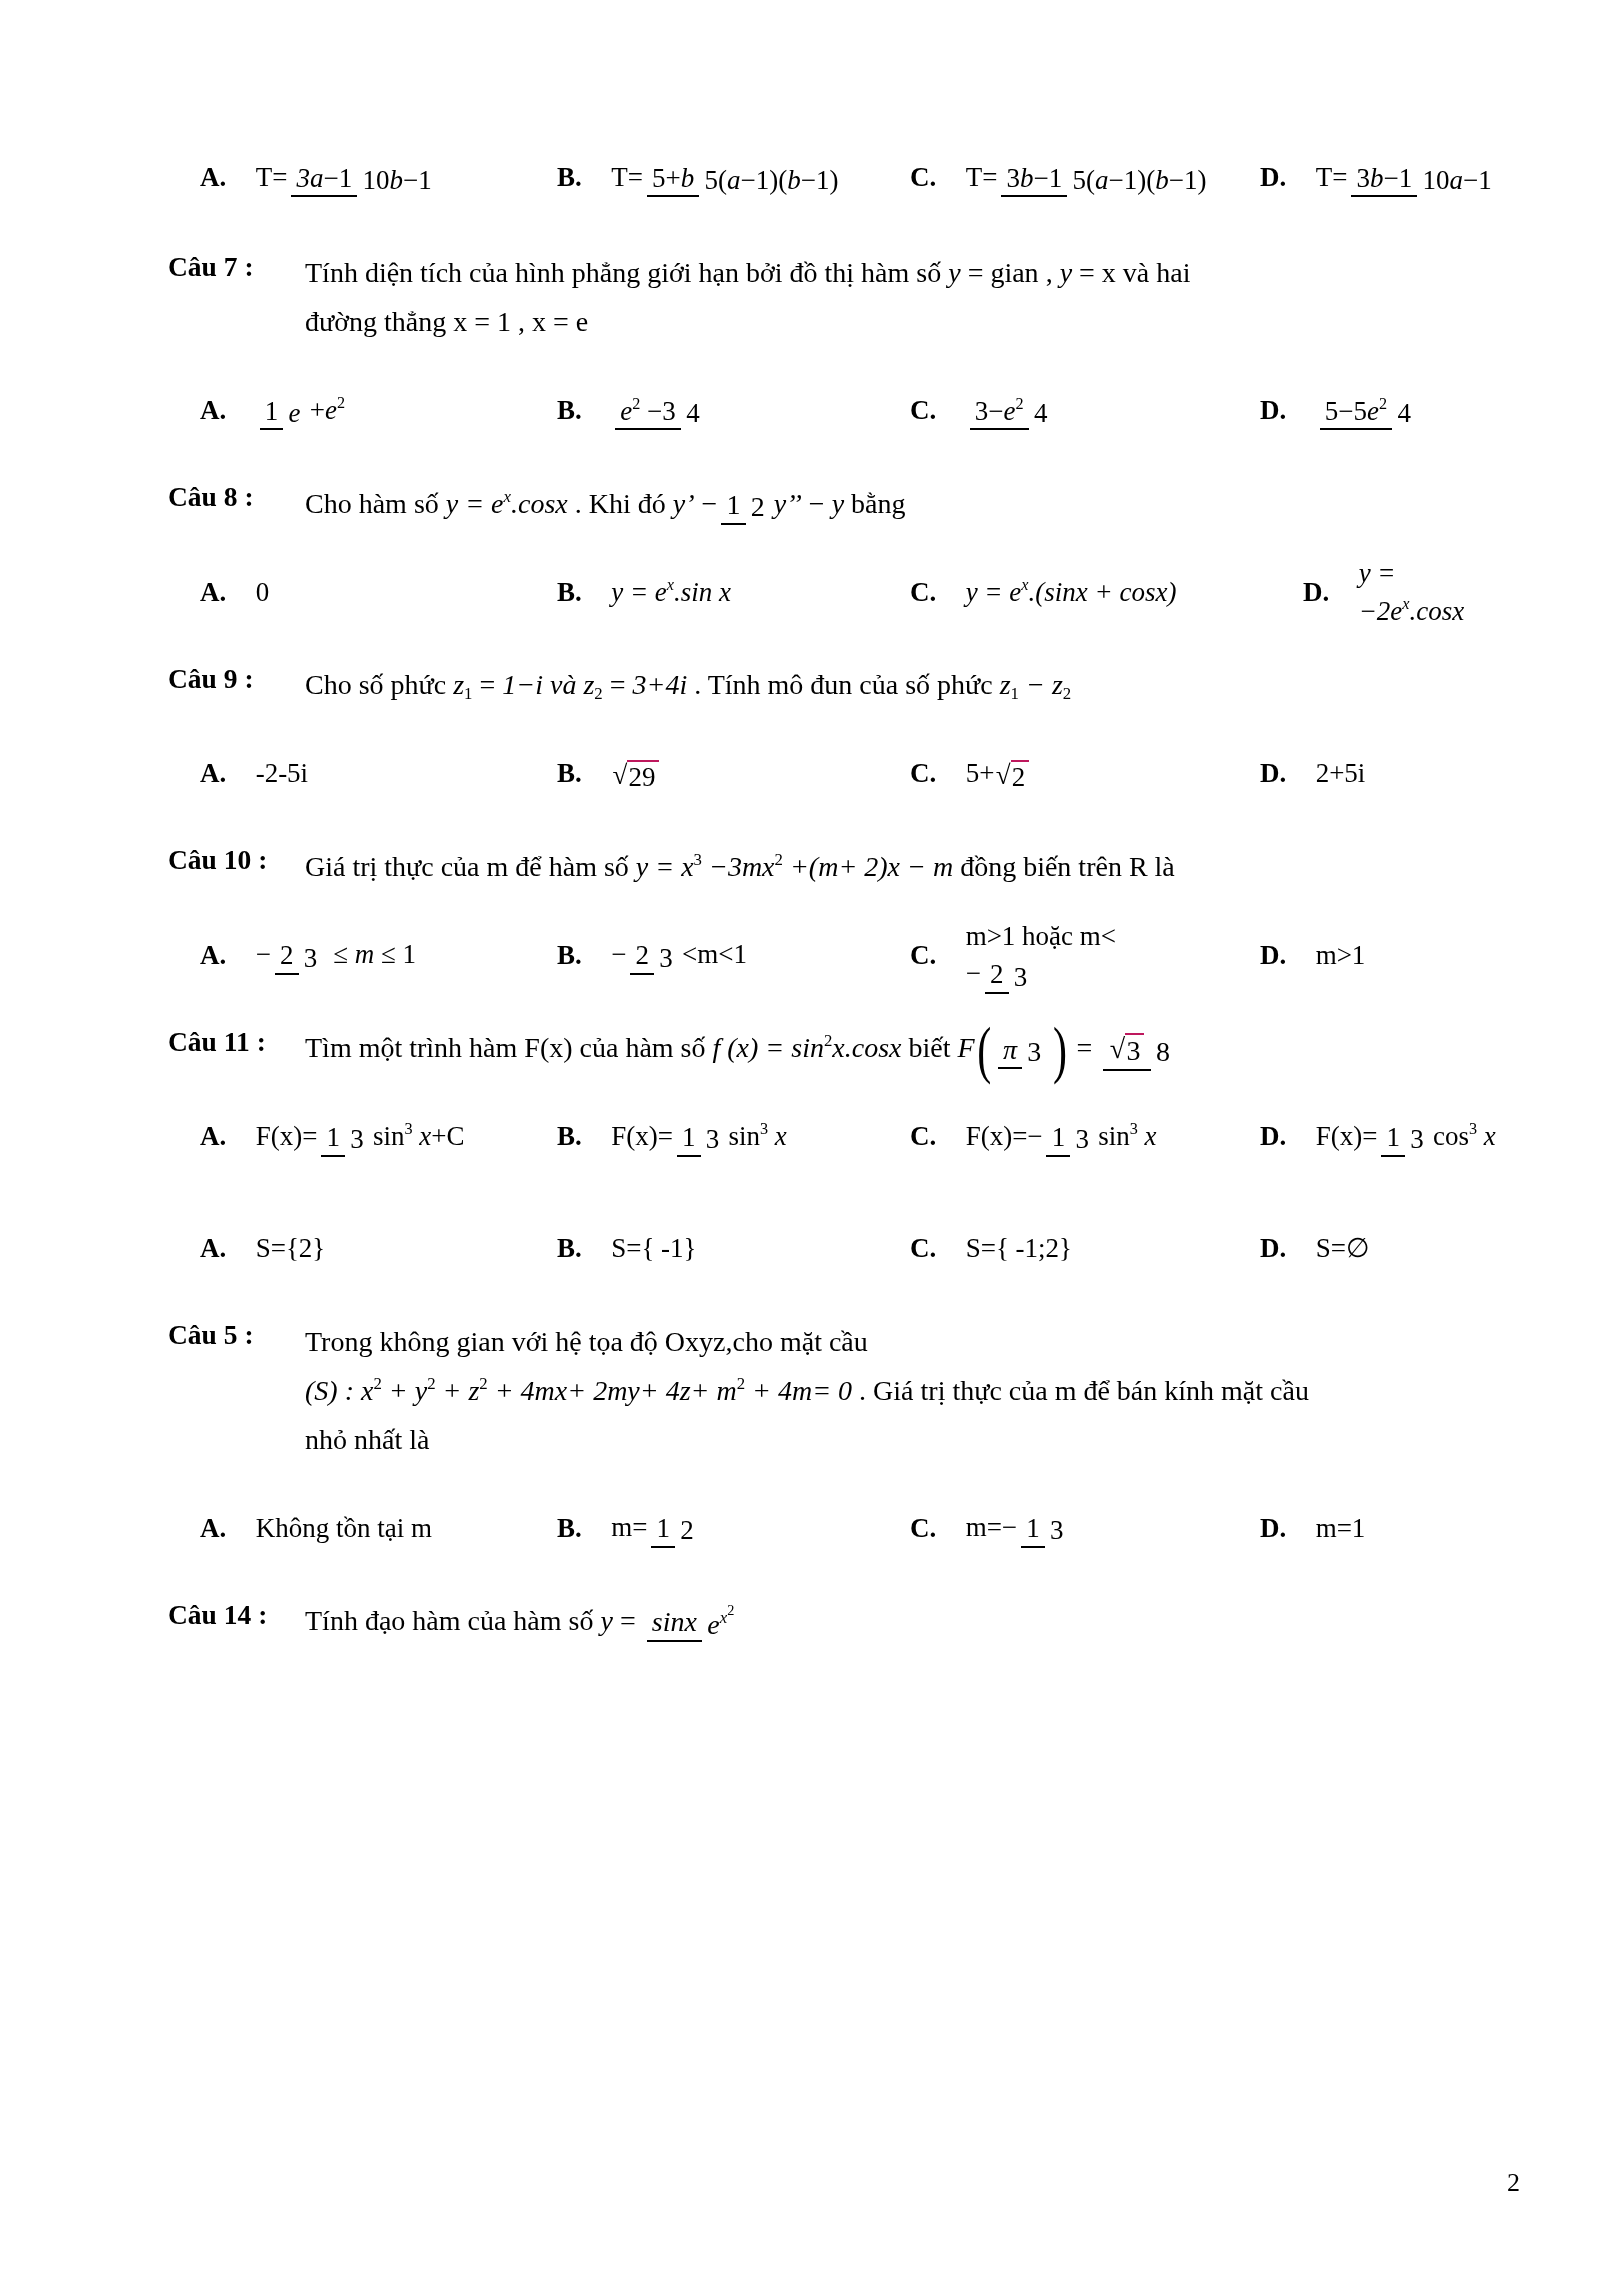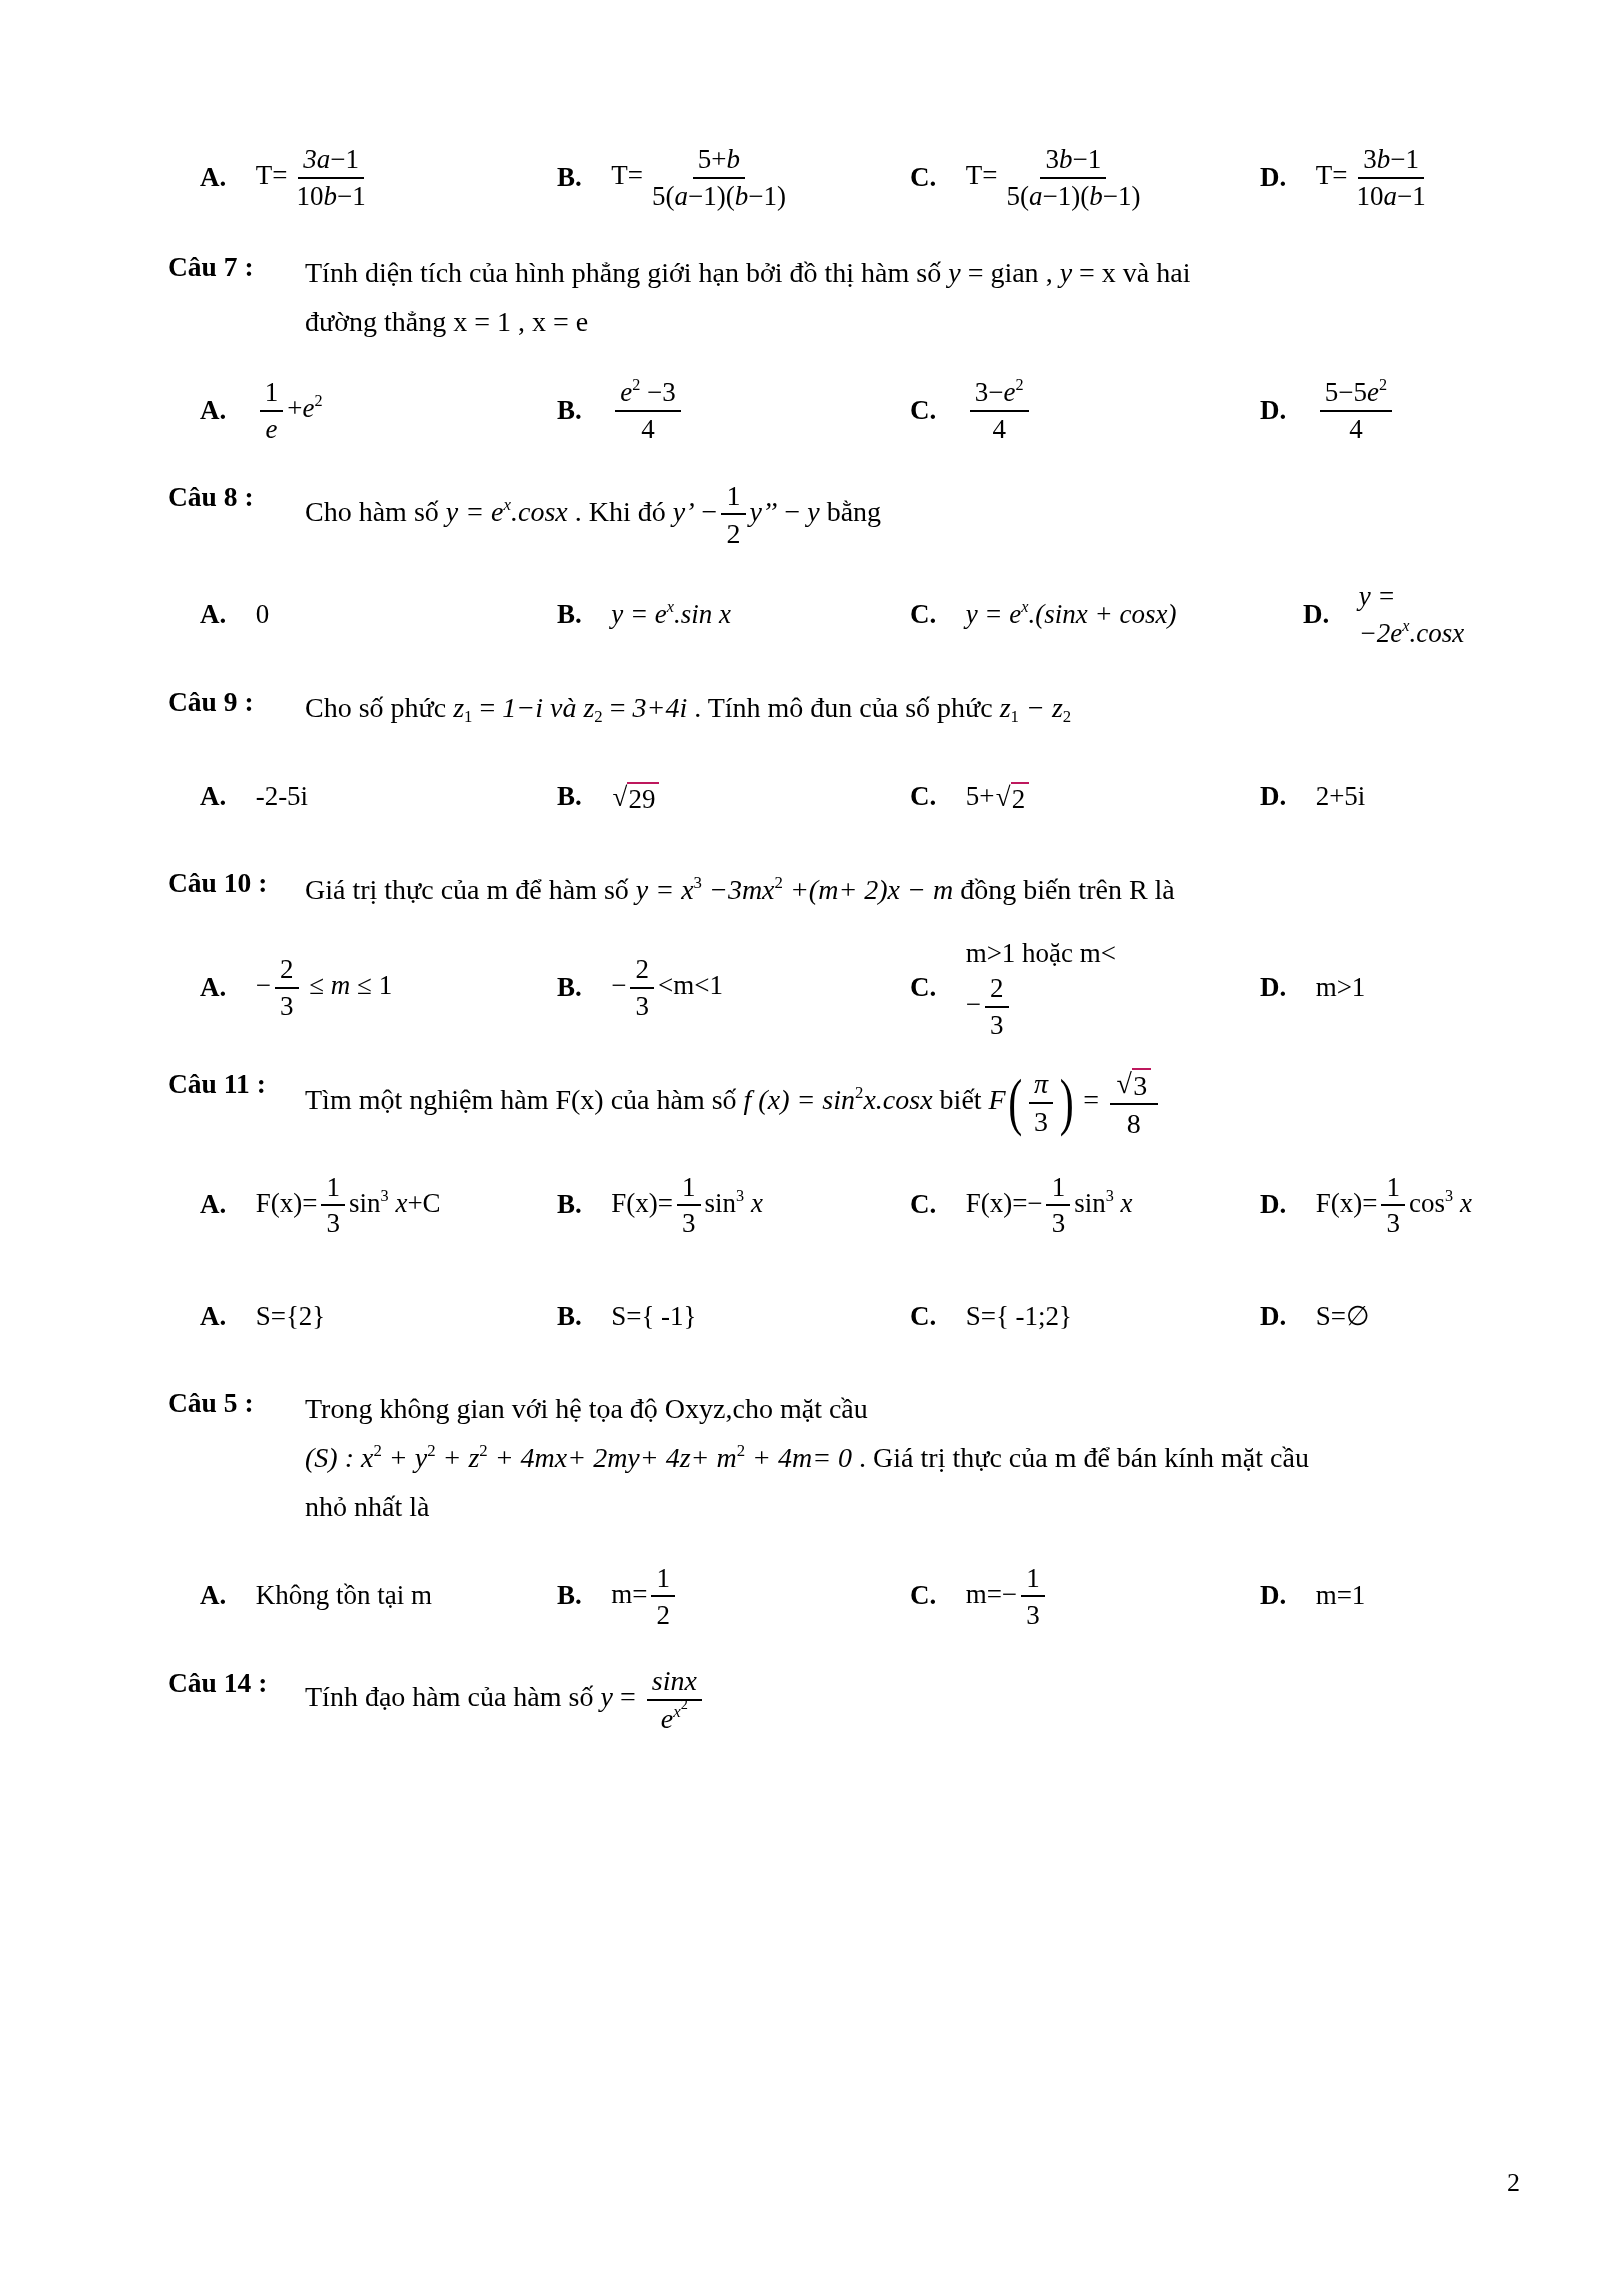--- a/index.html
+++ b/index.html
@@ -18,21 +18,21 @@
     display:grid;grid-template-columns:357px 353px 350px auto;
     align-items:center;min-height:88px;
     margin:21px 0 23.6px 72px;font-size:27px;line-height:1.4;
   }
   .options-row.cols-wide-c{grid-template-columns:357px 353px 393px auto;}
   .row-q6{margin-top:0;margin-bottom:26px;}
   .opt{display:flex;align-items:center;white-space:nowrap;}
   .ol{font-weight:bold;margin-right:29.4px;}
   .oc{display:inline-block;white-space:normal;}
   .it{font-style:italic;}
-  .fr{display:inline-flex;flex-direction:column;align-items:center;vertical-align:middle;
+  .fr{display:inline-flex;flex-direction:row;align-items:center;vertical-align:middle;
       margin:0 3.9px;line-height:1.2;text-align:center;}
   .fr .n{border-bottom:2px solid #000;padding:0 5.2px 1.3px;}
   .fr .d{padding:1.3px 5.2px 0;text-align:right;}
   .sup{font-size:.6em;vertical-align:.65em;line-height:0;}
   .sub{font-size:.6em;vertical-align:-.3em;line-height:0;}
   .sup .sup{font-size:.85em;vertical-align:.55em;}
   .sq{display:inline-flex;align-items:flex-start;vertical-align:middle;margin:0 1.3px;}
   .sq::before{content:"\221A";line-height:1.15;}
   .sq .rd{border-top:2px solid #be185d;padding:0 3.9px 0 1.3px;line-height:1.15;}
   .bp{display:inline-block;font-size:1.5em;transform:scaleY(1.5);vertical-align:middle;
@@ -190,21 +190,21 @@
           </span></span>
       </div>
       <div class="opt">
         <span class="ol">D.</span>
         <span class="oc"><span>m&gt;1</span></span>
       </div>
     </div>
 
   <section class="question">
     <span class="q-num">Câu 11 :</span>
-    <div class="q-body"><span>Tìm một nghiệm hàm F(x) của hàm số </span><span class="it">f (x) = sin</span><span class="sup"><span>2</span></span><span class="it">x.cosx</span><span> biết </span><span class="it">F</span><span class="bp">(</span><span class="fr">
+    <div class="q-body"><span>Tìm một trình hàm F(x) của hàm số </span><span class="it">f (x) = sin</span><span class="sup"><span>2</span></span><span class="it">x.cosx</span><span> biết </span><span class="it">F</span><span class="bp">(</span><span class="fr">
           <span class="n"><span class="it">π</span></span>
           <span class="d"><span>3</span></span>
         </span><span class="bp">)</span><span> = </span><span class="fr">
           <span class="n"><span class="sq">
               <span class="rd"><span>3</span></span>
             </span></span>
           <span class="d"><span>8</span></span>
         </span></div>
   </section>
   <div class="options-row">

